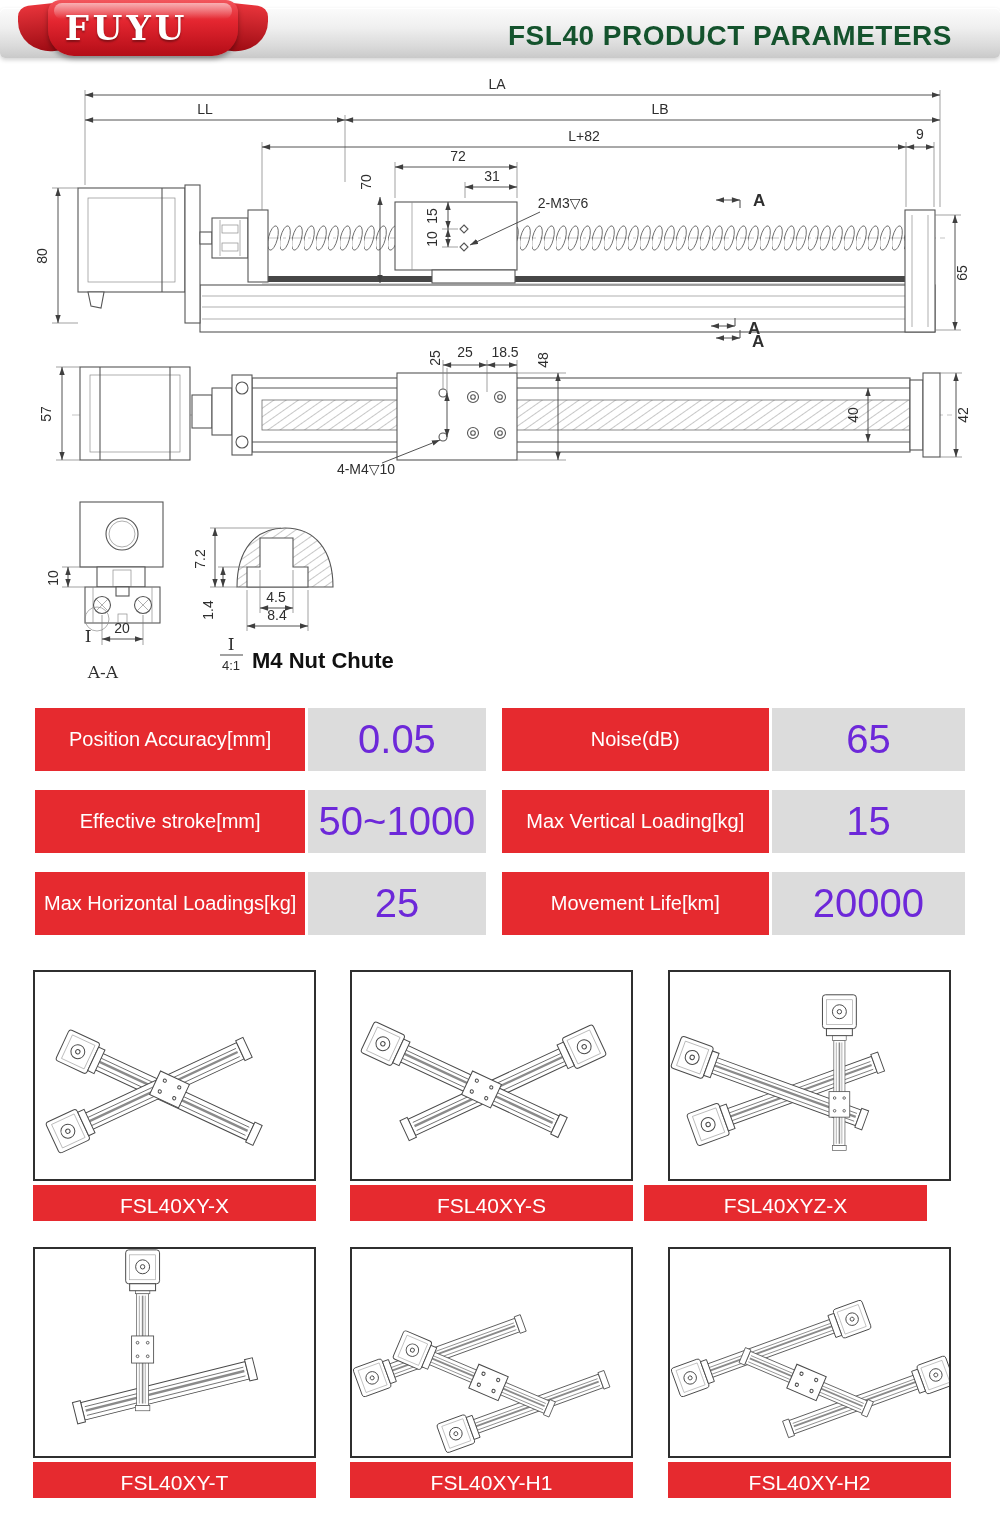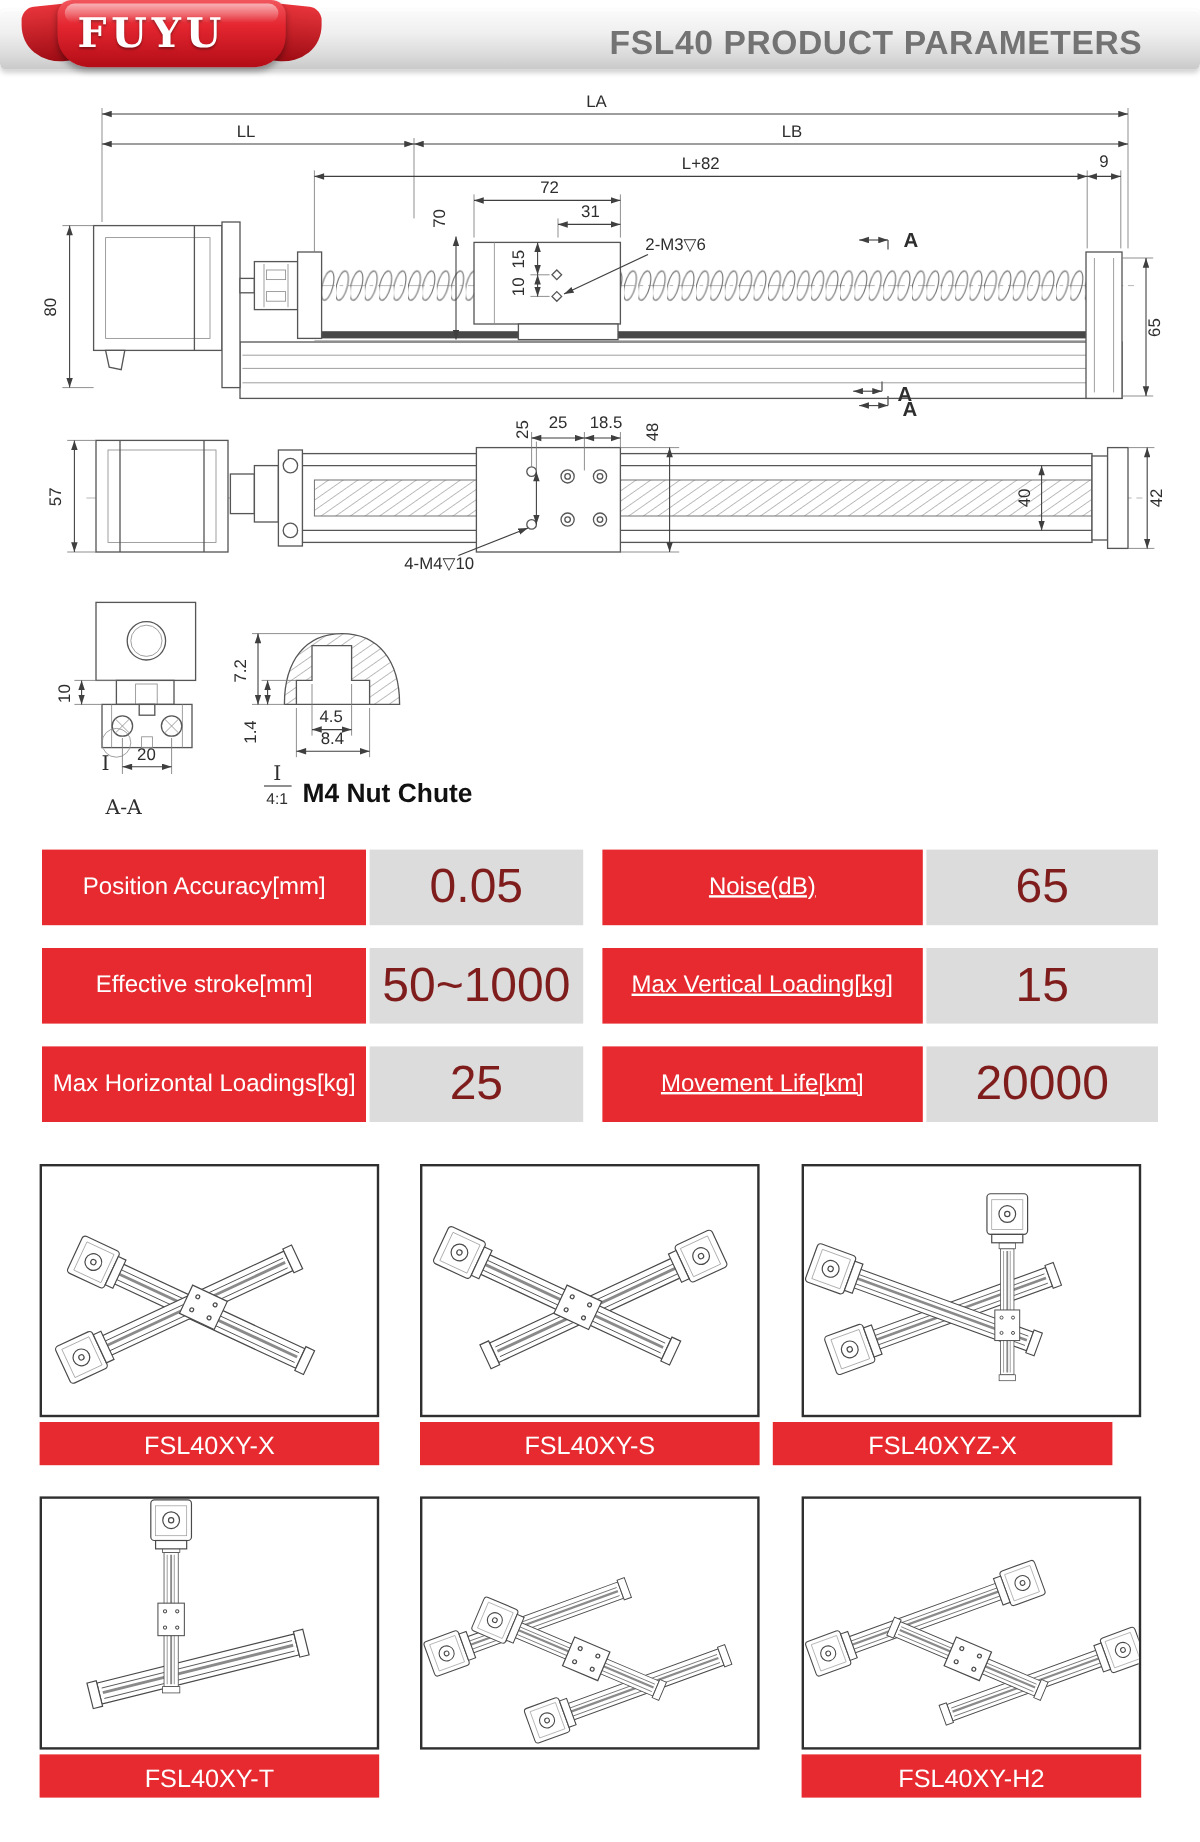--- a/index.html
+++ b/index.html
@@ -4,21 +4,21 @@
 <style>
   html,body{margin:0;padding:0;background:#fff;}
   .page{position:relative;width:1000px;height:1535px;background:#fff;
         font-family:"Liberation Sans",sans-serif;overflow:hidden;}
 
   
   .titlebar{position:absolute;left:0;top:8px;width:1000px;height:50px;
     background:linear-gradient(180deg,#fbfbfb 0%,#efefef 40%,#d9d9d9 78%,#c9c9c9 100%);
     border-radius:5px;box-shadow:0 2px 4px rgba(0,0,0,.18), inset 0 1px 0 #fff;}
   .page-title{position:absolute;left:470px;top:20px;width:520px;text-align:center;
-    font-size:28px;font-weight:bold;color:#737373;letter-spacing:.5px;}
+    font-size:28px;font-weight:bold;color:#14532d;letter-spacing:.5px;}
   .logo{position:absolute;left:18px;top:0;width:250px;height:64px;}
   .logo .wing{position:absolute;top:4px;width:52px;height:48px;background:linear-gradient(180deg,#e8343b,#9d0b13);}
   .logo .wing.l{left:0;border-radius:10px 0 0 70% ;transform:skewY(-6deg);}
   .logo .wing.r{right:0;border-radius:0 10px 70% 0;transform:skewY(6deg);}
   .logo .body{position:absolute;left:30px;top:0;width:190px;height:56px;
     background:linear-gradient(180deg,#f2565d 0%,#e42630 38%,#b30d17 100%);
     border-radius:12px 12px 26px 26px;box-shadow:0 3px 5px rgba(0,0,0,.35);}
   .logo .gloss{position:absolute;left:36px;top:3px;width:178px;height:16px;border-radius:10px;
     background:linear-gradient(180deg,rgba(255,255,255,.55),rgba(255,255,255,0));}
   .logo .txt{position:absolute;left:30px;top:8px;width:157px;text-align:center;
@@ -36,23 +36,23 @@
   .ext{stroke:#7a7a7a;stroke-width:.7;fill:none;}
   .dim{stroke:#3f3f3f;stroke-width:.9;fill:none;marker-start:url(#as);marker-end:url(#ae);}
   .lead{stroke:#3f3f3f;stroke-width:.9;fill:none;marker-end:url(#ae);}
   .cl{stroke:#9a9a9a;stroke-width:.6;fill:none;stroke-dasharray:14 4 3 4;}
 
   
   .params{position:absolute;left:35px;top:708px;width:930px;}
   .prow{display:flex;height:63px;margin-bottom:19px;}
   .pcell{display:flex;flex-direction:row;align-items:center;justify-content:center;}
   .plab{background:#e62a2f;color:#fff;font-size:20px;line-height:1.25;text-align:center;}
-  .pval{background:#dcdcdc;color:#7f1d1d;font-size:40px;}
+  .pval{background:#dcdcdc;color:#6d28d9;font-size:40px;}
   .w-lab1{width:273px;margin-right:3px;}  .w-val1{width:179px;}
-  .w-lab2{width:270px;margin-left:16px;margin-right:3px;text-decoration:underline;}  .w-val2{width:195px;}
+  .w-lab2{width:270px;margin-left:16px;margin-right:3px;}  .w-val2{width:195px;}
 
   
   .pbox{position:absolute;width:279px;height:207px;border:2px solid #2f2f2f;background:#fff;}
   .plabel{position:absolute;width:283px;height:36px;background:#e62a2f;color:#fff;
     font-size:21px;text-align:center;line-height:41px;}
   .pbox svg{width:100%;height:100%;}
 </style>
 </head>
 <body>
 
@@ -415,20 +415,21 @@
     <svg viewBox="0 0 280 206">
       <use href="#g-rail" transform="translate(38,122) rotate(-20) scale(.8)"></use>
       <use href="#g-rail" transform="translate(122,178) rotate(-20) scale(.8)"></use>
       <use href="#g-rail" transform="translate(78,108) rotate(23) scale(.75)"></use>
       <use href="#g-car" transform="translate(137,133) rotate(23)"></use>
       <use href="#g-motor" transform="translate(38,122) rotate(-20) scale(.9)"></use>
       <use href="#g-motor" transform="translate(122,178) rotate(-20) scale(.9)"></use>
       <use href="#g-motor" transform="translate(78,108) rotate(23) scale(.9)"></use>
     </svg>
   </div>
+  <div class="plabel" style="left:350px;top:1462px">FSL40XY-H1</div>
 
   <div class="pbox" style="left:668px;top:1247px">
     <svg viewBox="0 0 280 206">
       <use href="#g-rail" transform="translate(38,122) rotate(-20) scale(.8)"></use>
       <use href="#g-rail" transform="translate(122,178) rotate(-20) scale(.8)"></use>
       <use href="#g-rail" transform="translate(78,108) rotate(23) scale(.75)"></use>
       <use href="#g-car" transform="translate(137,133) rotate(23)"></use>
       <use href="#g-motor" transform="translate(165,76) rotate(160) scale(.9)"></use>
       <use href="#g-motor" transform="translate(249,132) rotate(160) scale(.9)"></use>
       <use href="#g-motor" transform="translate(38,122) rotate(-20) scale(.9)"></use>

